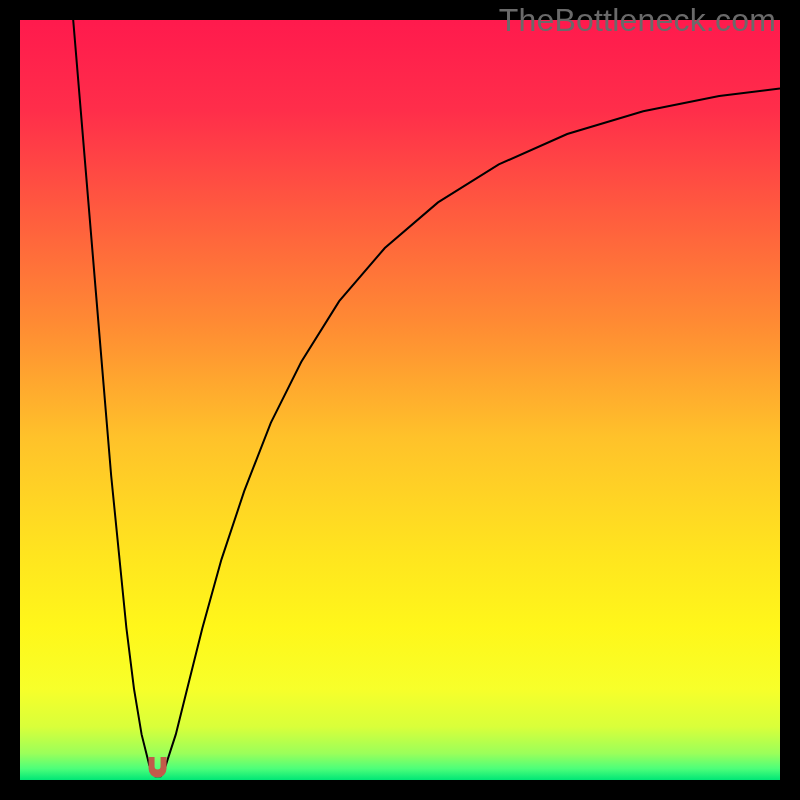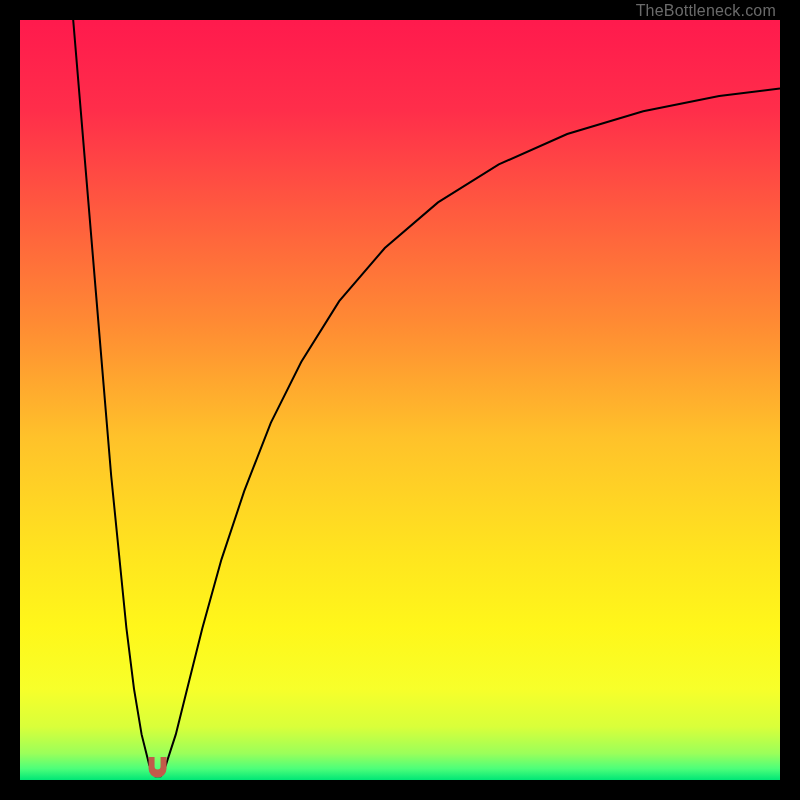--- a/index.html
+++ b/index.html
@@ -24,21 +24,21 @@
     left: 0;
     top: 0;
     width: 760px;
     height: 760px;
   }
   .watermark {
     position: absolute;
     top: 2px;
     right: 24px;
     color: #6a6a6a;
-    font-size: 16px;
+    font-size: 32px;
     font-weight: 500;
     letter-spacing: 0.2px;
     user-select: none;
   }
   svg { display: block; }
 </style>
 </head>
 <body>
 
 <div class="frame">

